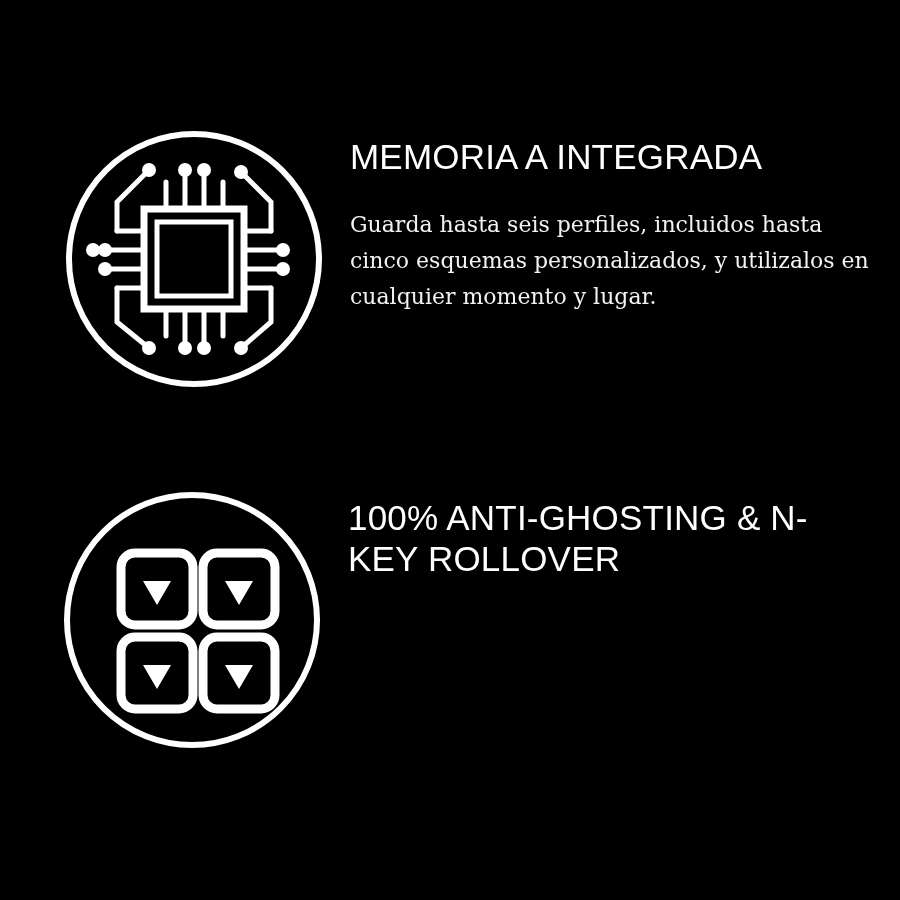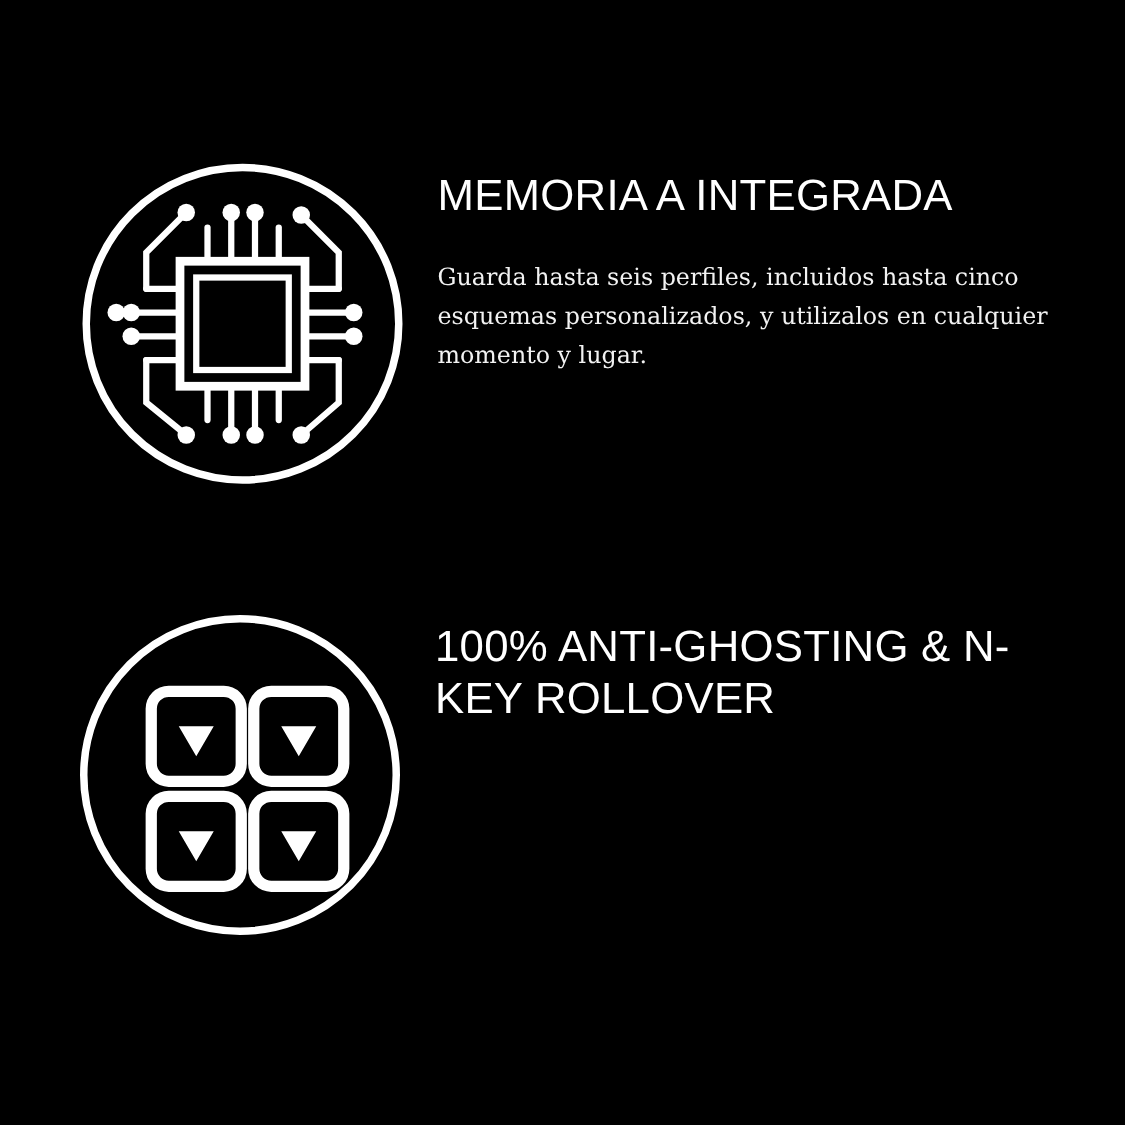--- a/index.html
+++ b/index.html
@@ -52,21 +52,21 @@
     font-family: "Liberation Sans", sans-serif;
     font-size: 35px;
     line-height: 1.18;
     font-weight: 400;
     letter-spacing: 0.2px;
     color: #ffffff;
     margin: 0 0 30px 0;
   }
   .feature-desc {
     font-family: "DejaVu Serif", serif;
-    font-size: 19px;
+    font-size: 22px;
     line-height: 1.62;
     font-weight: 400;
     color: #f2f2f2;
     margin: 0;
     max-width: 520px;
   }
   .divider {
     height: 5px;
     background: #ffffff;
     margin: 46px 22px 0 92px;

